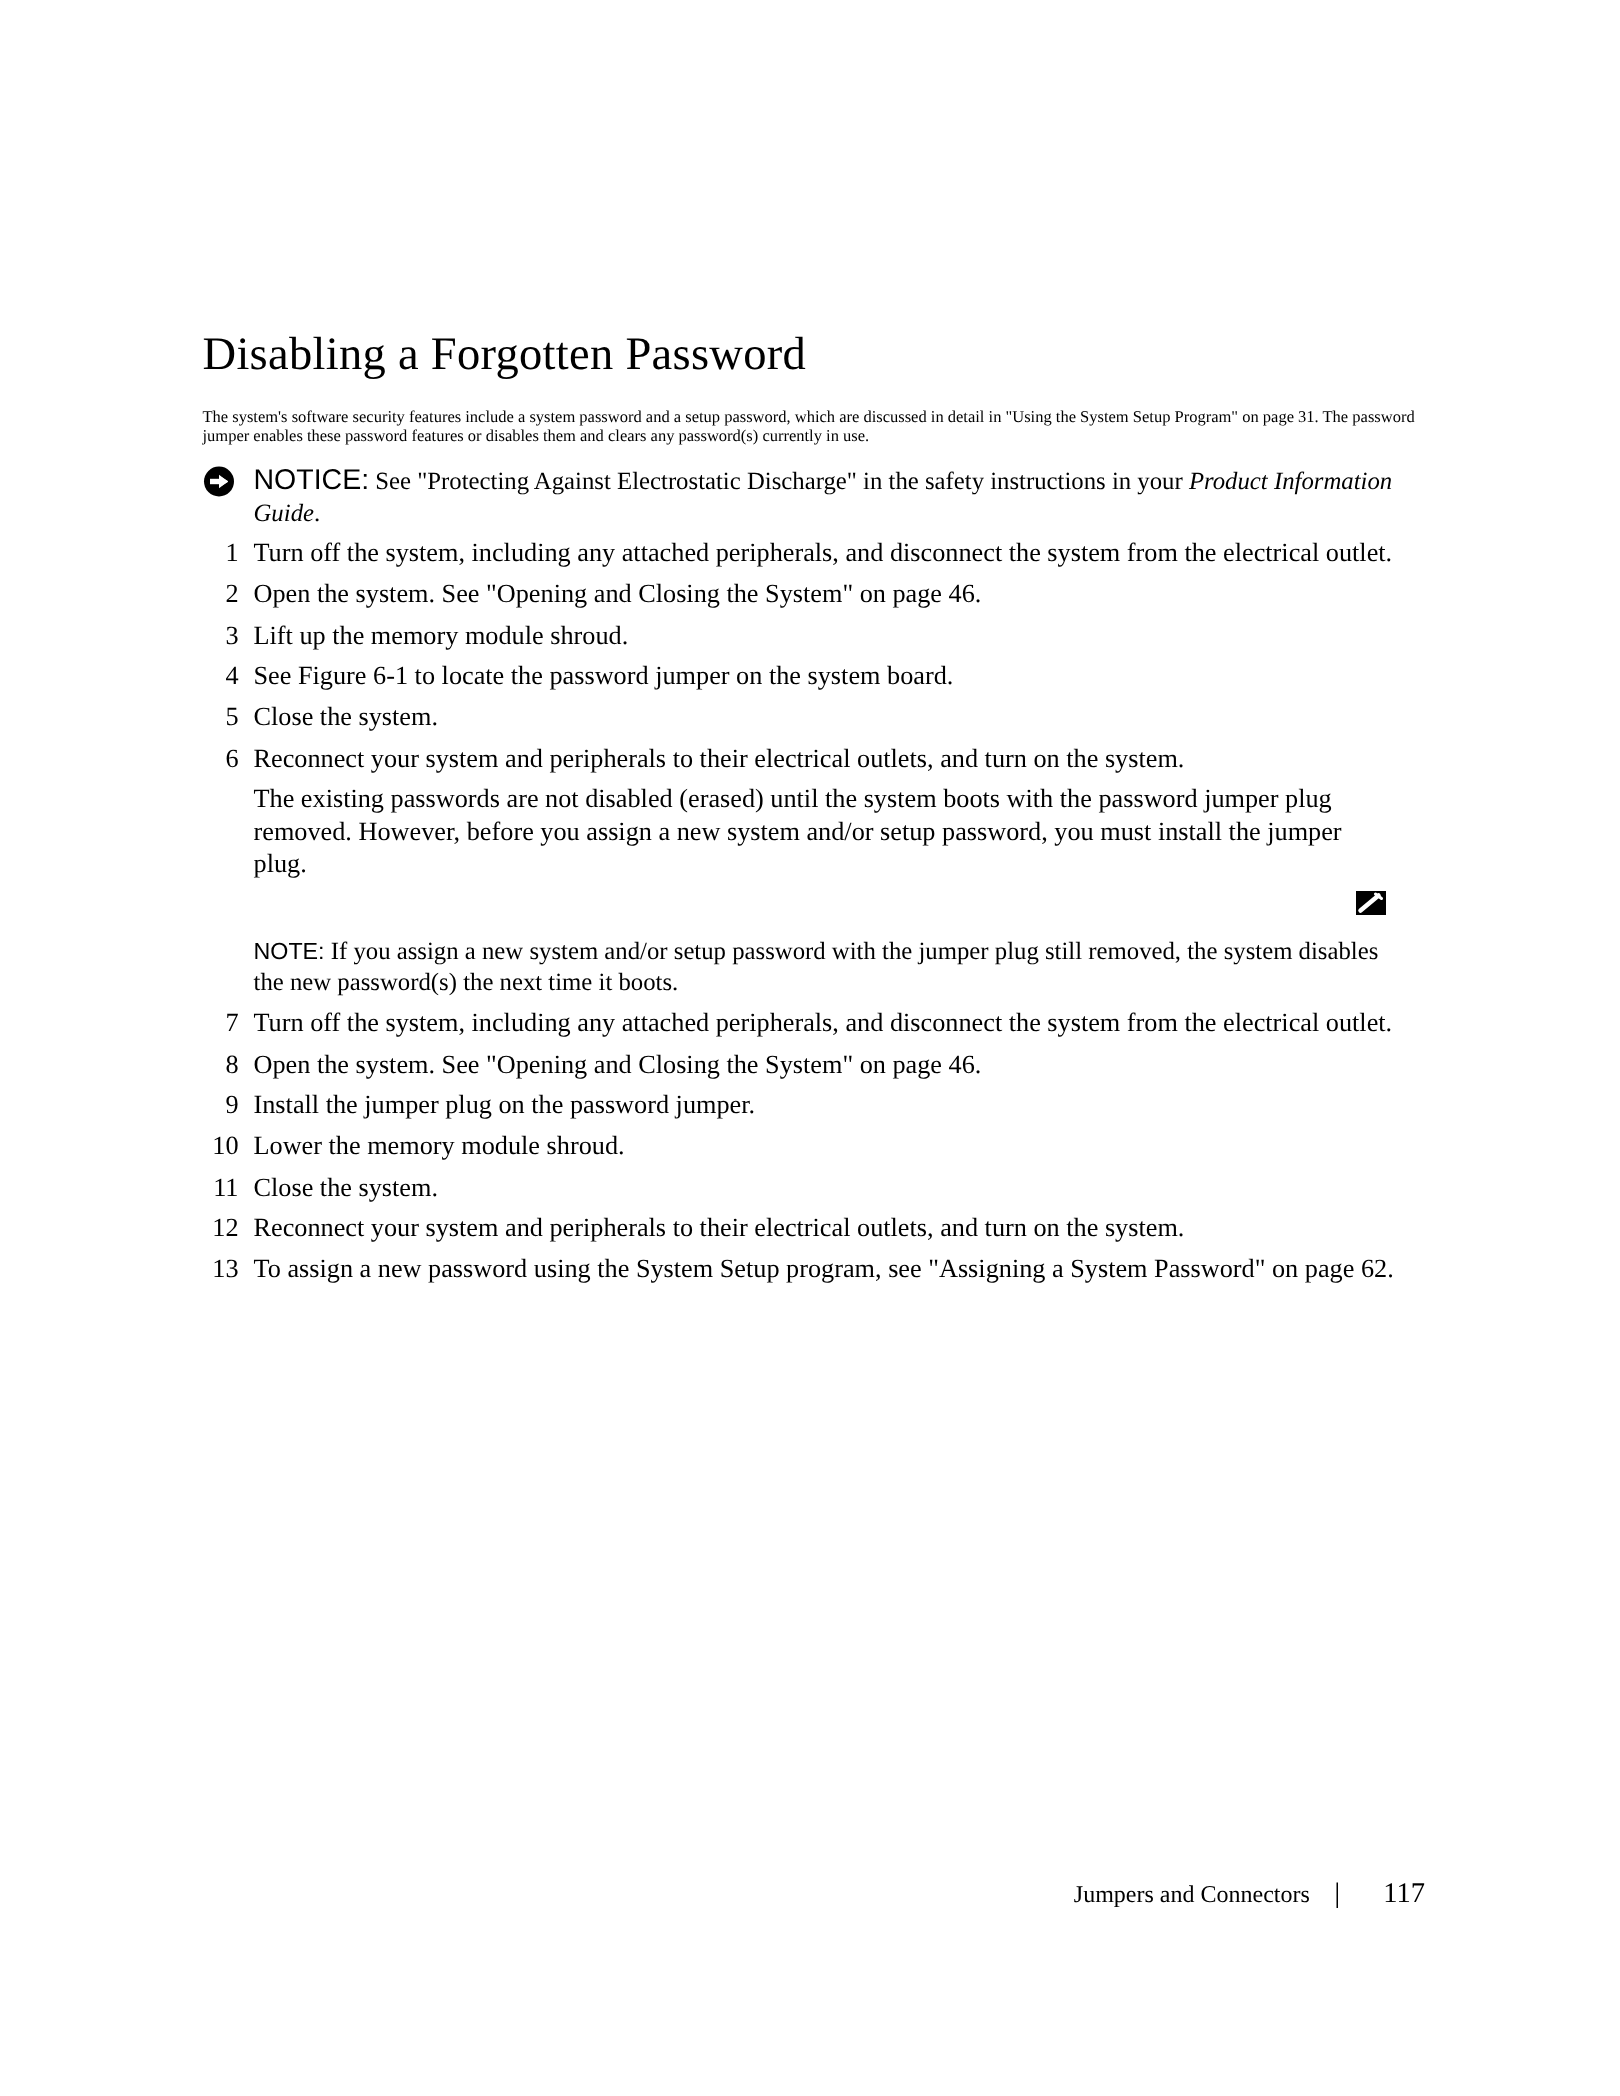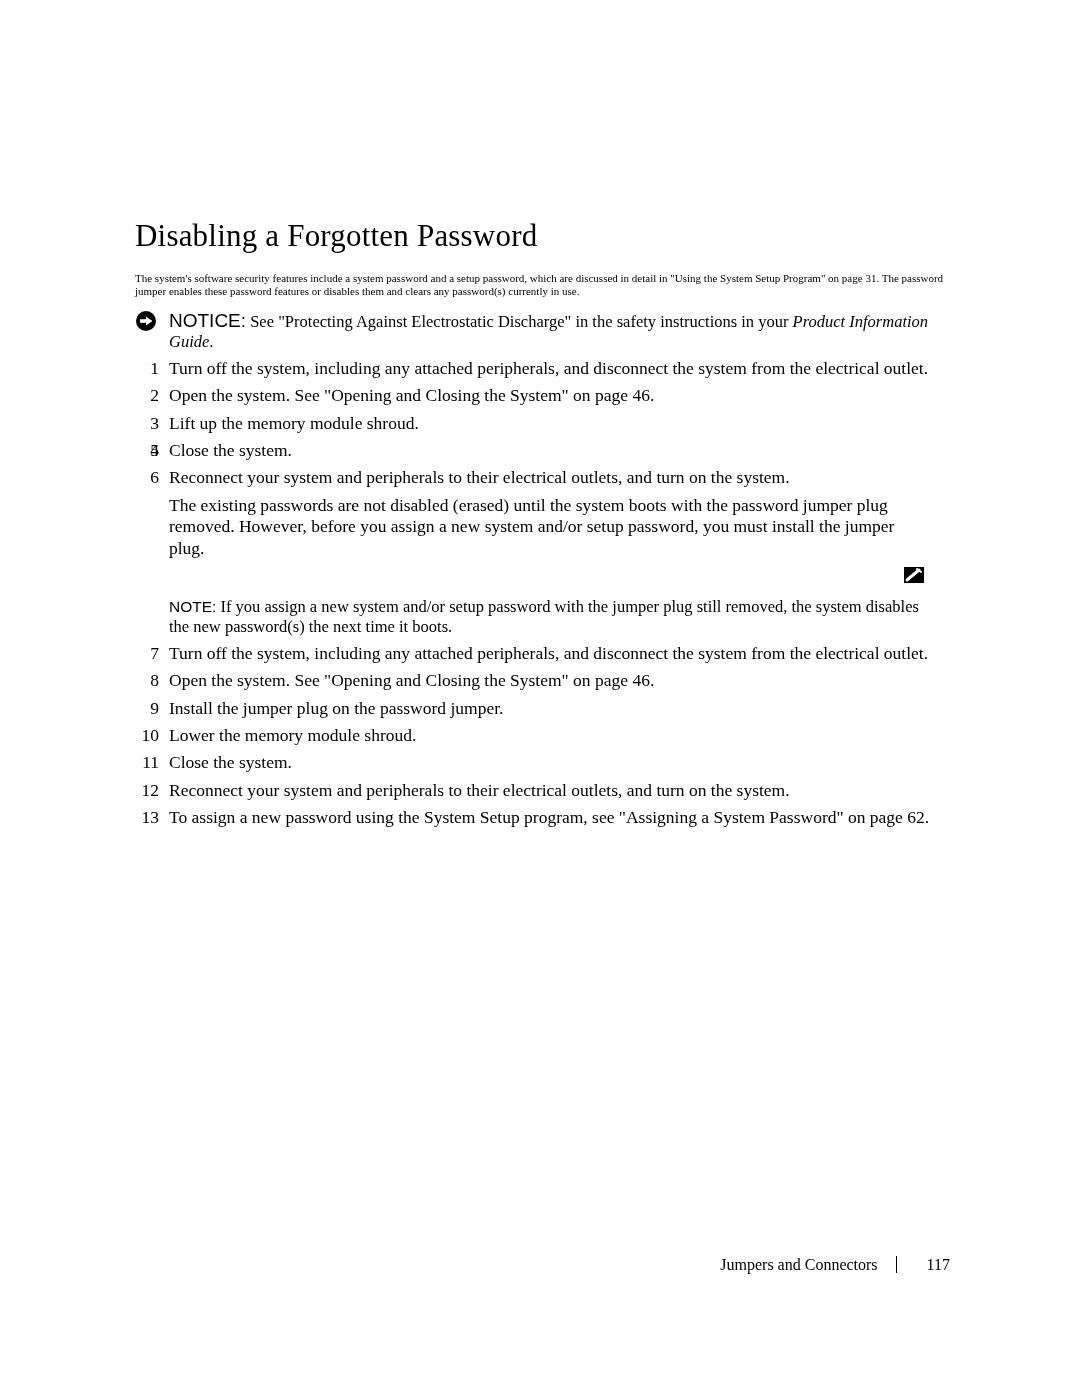--- a/index.html
+++ b/index.html
@@ -94,21 +94,21 @@
     bottom: 60px;
     right: 130px;
     font-size: 16px;
   }
   .footer .divider {
     border-left: 1px solid #000;
     margin: 0 14px 0 14px;
     padding-left: 0;
   }
   .footer .page-num {
-    font-size: 16px;
+    font-size: 19px;
     margin-left: 16px;
   }
   svg { display: block; }
 </style>
 </head>
 <body>
 
 <div class="page">
 
   <h1 class="section-heading">Disabling a Forgotten Password</h1>
@@ -127,20 +127,21 @@
     <div class="text-col">
       <span class="notice-label">NOTICE:</span><span> See "Protecting Against Electrostatic Discharge" in the safety instructions in your </span><span class="italic">Product Information Guide</span><span>.</span>
     </div>
   </div>
 
   <ol class="steps">
     <li><span>Turn off the system, including any attached peripherals, and disconnect the system from the electrical outlet.</span></li>
     <li><span>Open the system. See "Opening and Closing the System" on page 46.</span></li>
     <li><span>Lift up the memory module shroud.</span></li>
     <li>
+      <div class="step-sub">See Figure 6-1 to locate the password jumper on the system board.</div>
     </li>
     <li><span>Close the system.</span></li>
     <li>
       <span>Reconnect your system and peripherals to their electrical outlets, and turn on the system.</span>
       <div class="step-sub">The existing passwords are not disabled (erased) until the system boots with the password jumper plug removed. However, before you assign a new system and/or setup password, you must install the jumper plug.</div>
       <div class="note">
         <div class="icon-col">
           <svg width="20" height="16" viewBox="0 0 20 16">
             <rect x="0" y="0" width="20" height="16" fill="#000"></rect>
             <path d="M3 13 L15 3" stroke="#fff" stroke-width="3" stroke-linecap="round"></path>

